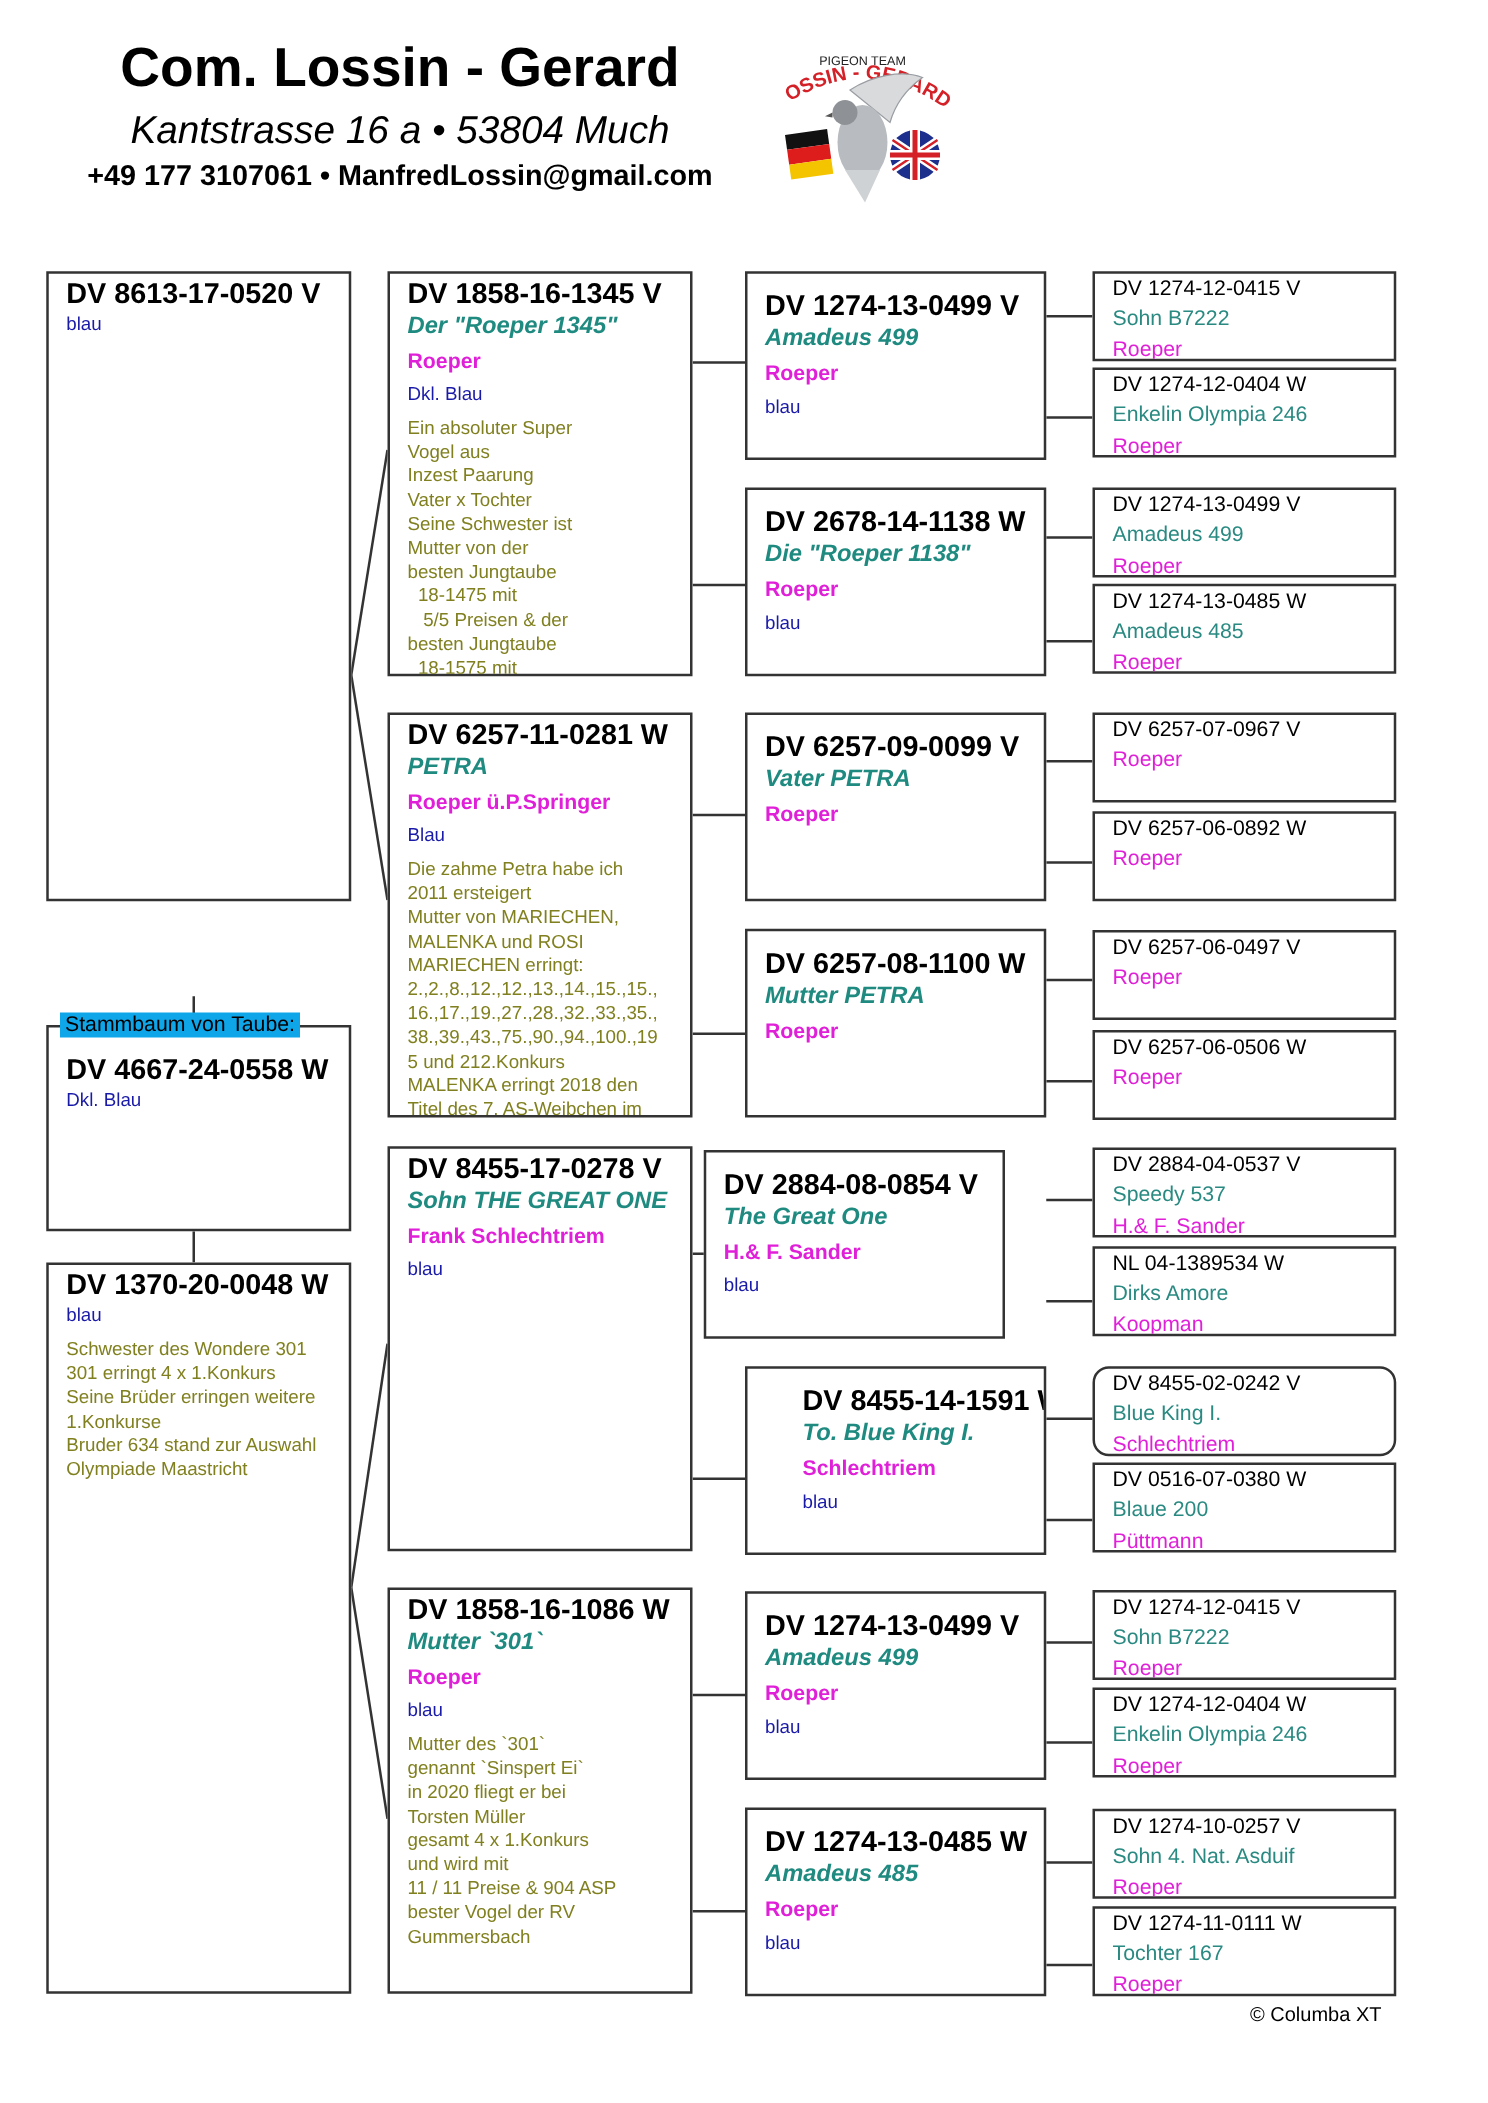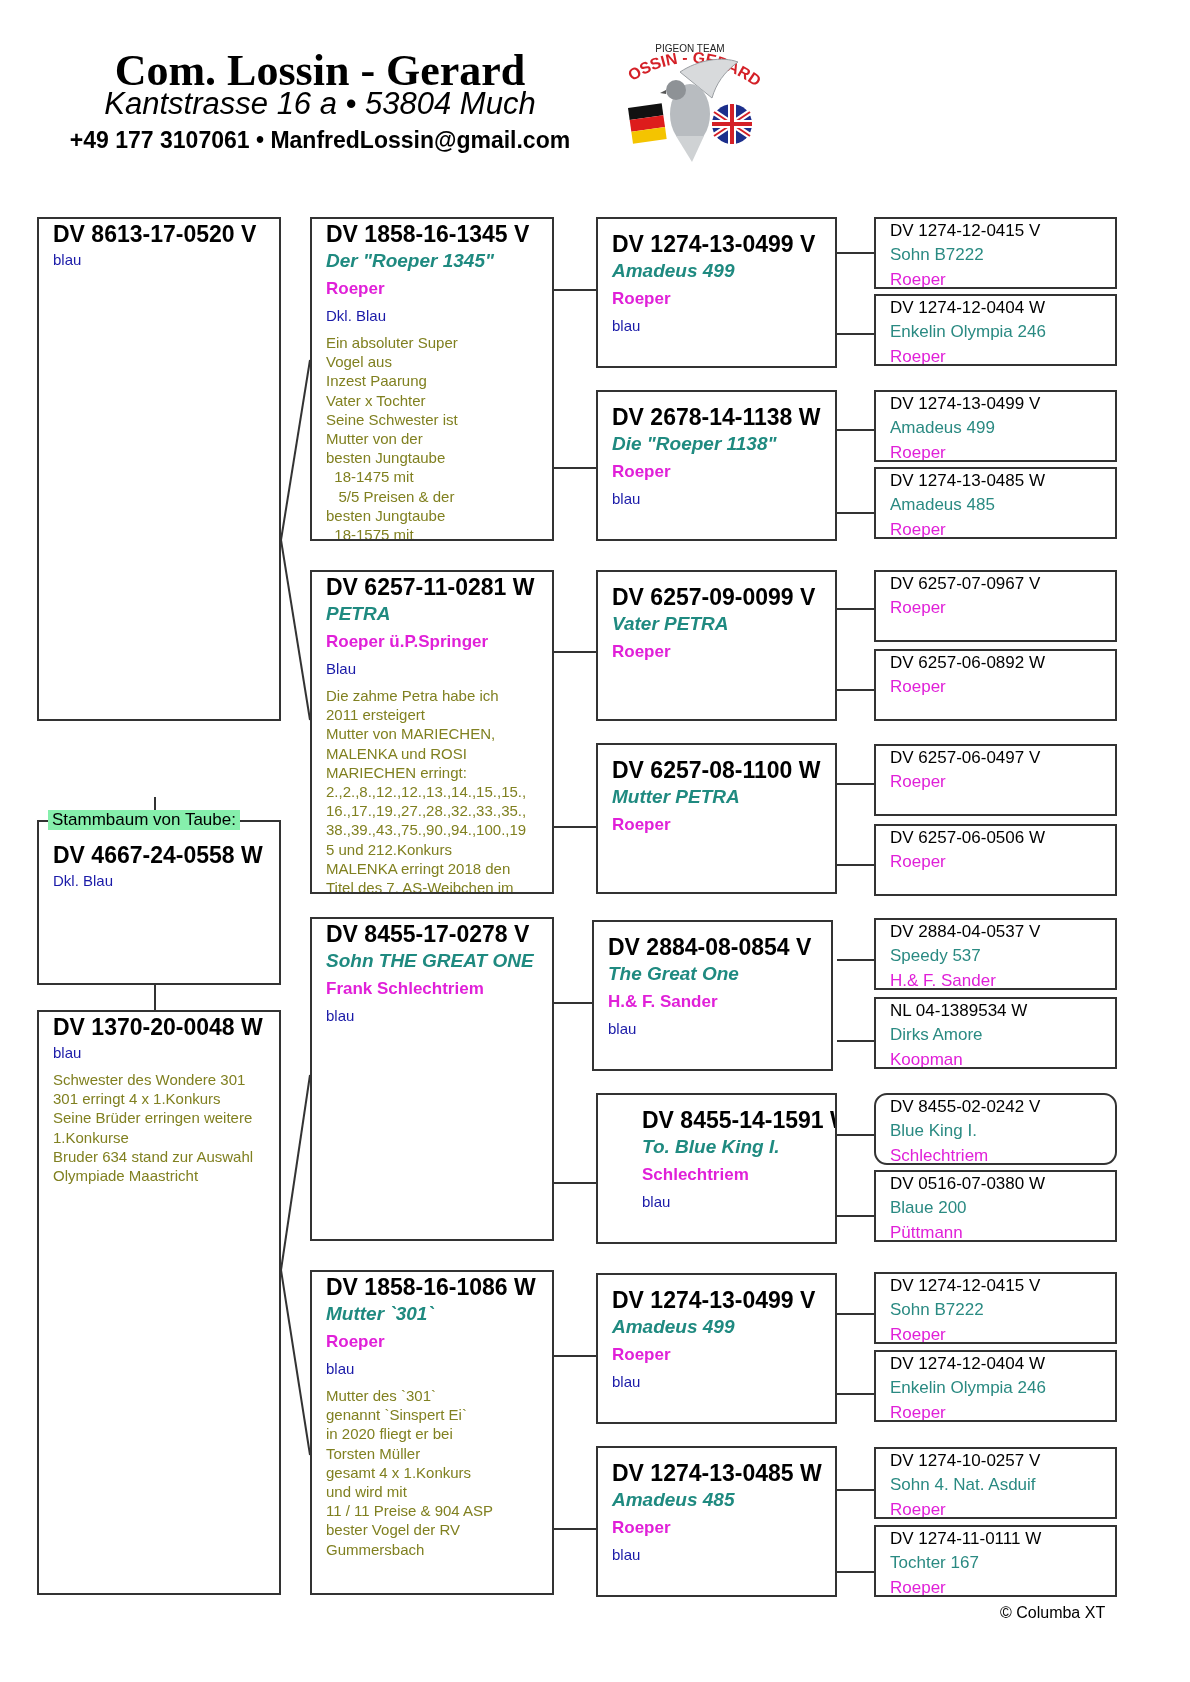--- a/index.html
+++ b/index.html
@@ -1,31 +1,31 @@
 <!DOCTYPE html>
 <html><head>
 <meta charset="utf-8">
 <style>
   html, body { margin:0; padding:0; background:#fff; }
   body { width:1190px; height:1682px; position:relative; overflow:hidden; font-family:"Liberation Sans", sans-serif; color:#000; }
-  .hdr-title { position:absolute; left:60px; top:30px; width:520px; text-align:center; font-family:Liberation Serif, serif; font-weight:bold; font-size:44px; line-height:50px;margin-top:16px; }
+  .hdr-title { position:absolute; left:60px; top:30px; width:520px; text-align:center; font-family:Liberation Sans, sans-serif; font-weight:bold; font-size:44px; line-height:50px; }
   .hdr-addr { position:absolute; left:60px; top:86px; width:520px; text-align:center; font-style:italic; font-size:31px; line-height:36px; }
   .hdr-contact { position:absolute; left:40px; top:126px; width:560px; text-align:center; font-weight:bold; font-size:23px; line-height:28px; }
   .logo { position:absolute; left:620px; top:38px; width:140px; height:128px; }
   .box { position:absolute; border:2px solid #333; background:#fff; box-sizing:border-box; overflow:hidden; padding:2px 0 0 14px; }
   .ring-lg { font-weight:bold; font-size:23px; line-height:26px; white-space:nowrap; }
   .ring-md { font-weight:bold; font-size:23px; line-height:26px; white-space:nowrap; }
   .ring-sm { font-size:17px; line-height:23px; white-space:nowrap; }
   .name-it { color:#1f8a80; font-style:italic; font-weight:bold; font-size:19px; line-height:28px; white-space:nowrap; }
   .name-sm { color:#2a8a82; font-size:17px; line-height:25px; white-space:nowrap; }
   .breeder { color:#e020d8; font-weight:bold; font-size:17px; line-height:28px; white-space:nowrap; }
   .breeder-sm { color:#e020d8; font-size:17px; line-height:25px; white-space:nowrap; }
   .color { color:#1a1aa8; font-size:15px; line-height:26px; }
   .notes { color:#808020; font-size:15px; line-height:19.2px; white-space:pre; margin-top:4px; }
-  .legend-label { position:absolute; background:#86efac; font-size:17px; line-height:20px; padding:0 4px; }
+  .legend-label { position:absolute; background:#0ea5e9; font-size:17px; line-height:20px; padding:0 4px; }
   .copyright { position:absolute; left:1000px; top:1604px; font-size:16px; }
   svg.conn { position:absolute; left:0; top:0; }
 </style>
 </head>
 <body>
 
 <div class="hdr-title">Com. Lossin - Gerard</div>
 <div class="hdr-addr">Kantstrasse 16 a • 53804 Much</div>
 <div class="hdr-contact">+49 177 3107061 • ManfredLossin@gmail.com</div>
 
@@ -197,21 +197,21 @@
 <div class="box" style="left:596px;top:570px;width:241px;height:151px;padding-top:12px;">
   <div class="ring-md">DV 6257-09-0099 V</div>
   <div class="name-it">Vater PETRA</div>
   <div class="breeder">Roeper</div>
 </div>
 <div class="box" style="left:596px;top:743px;width:241px;height:151px;padding-top:12px;">
   <div class="ring-md">DV 6257-08-1100 W</div>
   <div class="name-it">Mutter PETRA</div>
   <div class="breeder">Roeper</div>
 </div>
-<div class="box" style="left:592px;top:920px;width:241px;height:151px;padding-top:12px;">
+<div class="box" style="left:563px;top:920px;width:241px;height:151px;padding-top:12px;">
   <div class="ring-md">DV 2884-08-0854 V</div>
   <div class="name-it">The Great One</div>
   <div class="breeder">H.&amp; F. Sander</div>
   <div class="color">blau</div>
 </div>
 <div class="box" style="left:596px;top:1093px;width:241px;height:151px;padding-top:12px;padding-left:44px;">
   <div class="ring-md">DV 8455-14-1591 W</div>
   <div class="name-it">To. Blue King I.</div>
   <div class="breeder">Schlechtriem</div>
   <div class="color">blau</div>

